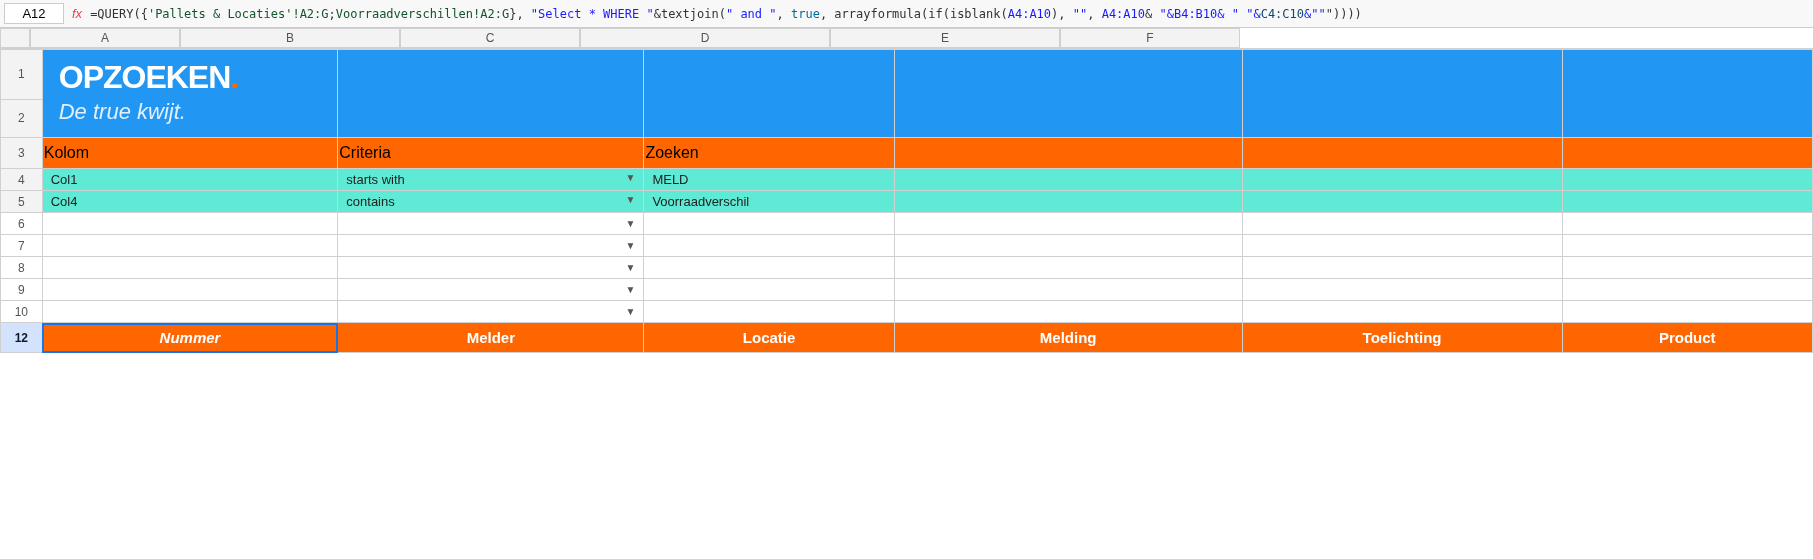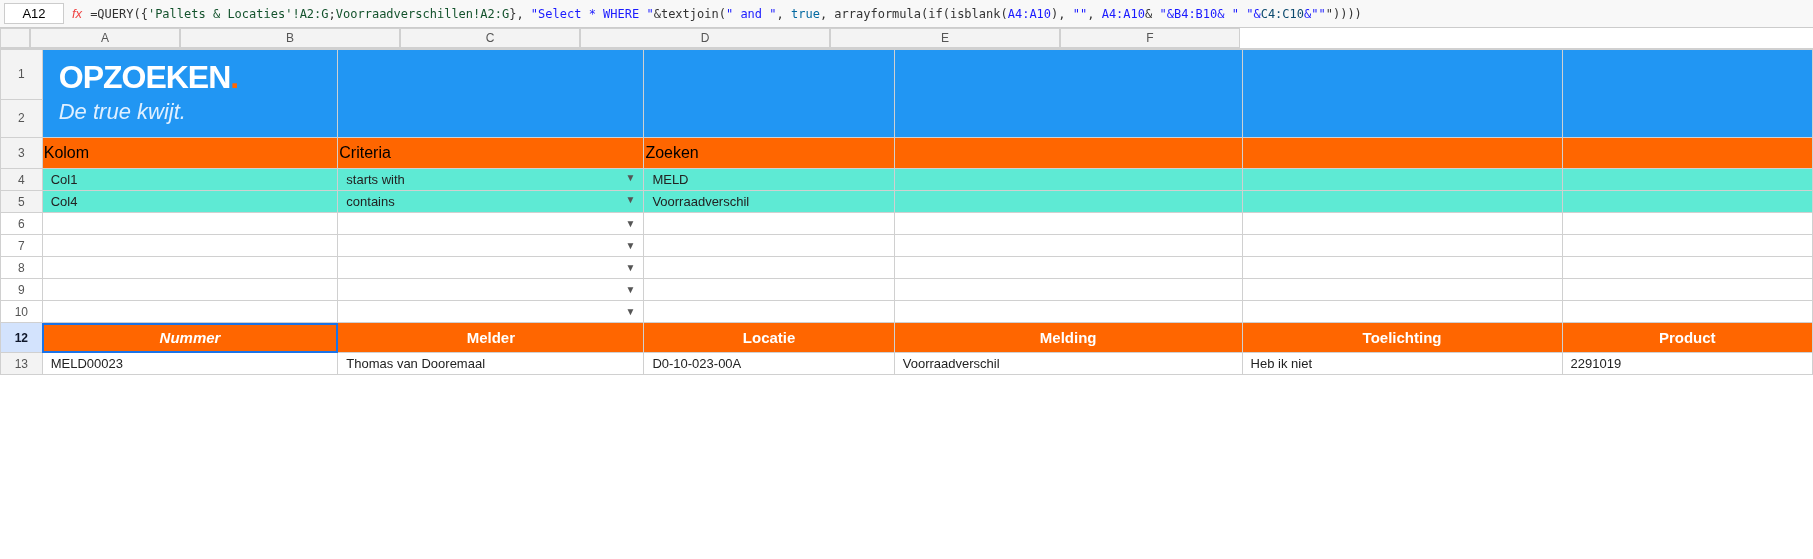--- a/index.html
+++ b/index.html
@@ -330,24 +330,15 @@
   <div class="grid-row">
     <div class="row-num cell row-num-selected">12</div>
     <div class="cell col-a results-header selected-cell">Nummer</div>
     <div class="cell col-b results-header">Melder</div>
     <div class="cell col-c results-header">Locatie</div>
     <div class="cell col-d results-header">Melding</div>
     <div class="cell col-e results-header">Toelichting</div>
     <div class="cell col-f results-header">Product</div>
   </div>
 
-  <div class="grid-row">
-    <div class="row-num cell">13</div>
-    <div class="cell col-a result-cell">MELD00023</div>
-    <div class="cell col-b result-cell">Thomas van Dooremaal</div>
-    <div class="cell col-c result-cell">D0-10-023-00A</div>
-    <div class="cell col-d result-cell">Voorraadverschil</div>
-    <div class="cell col-e result-cell">Heb ik niet</div>
-    <div class="cell col-f result-cell">2291019</div>
-  </div>
 
 
 </div>
 
 </body></html>

